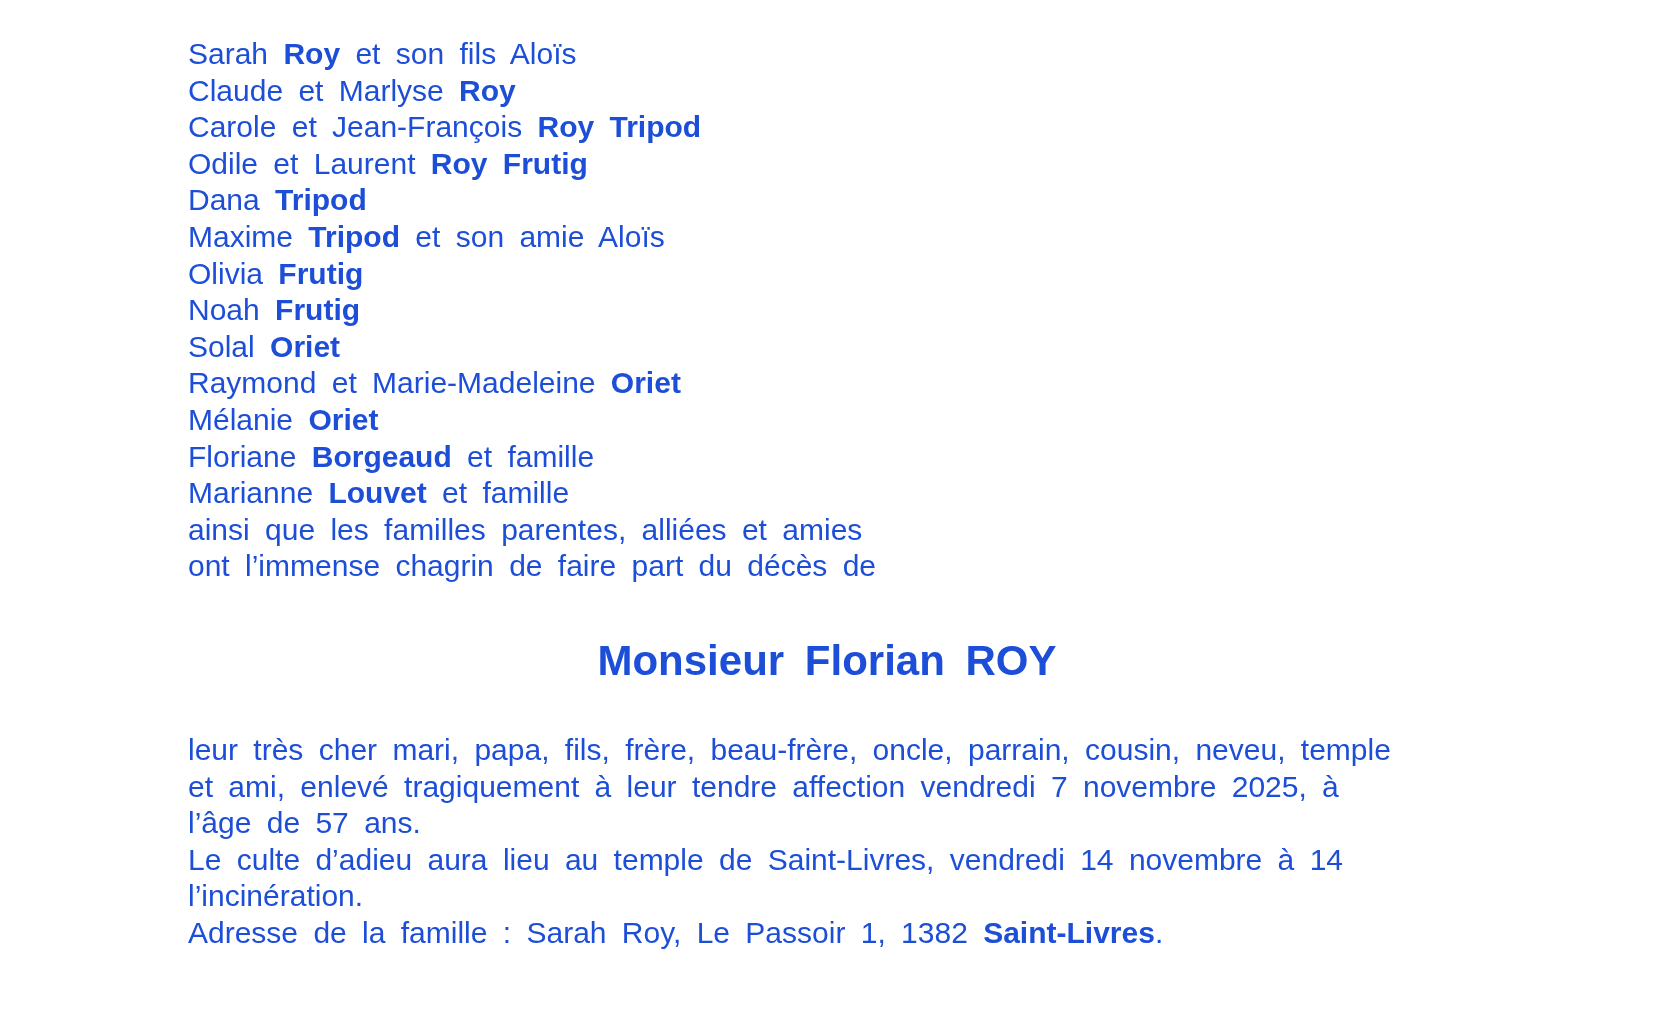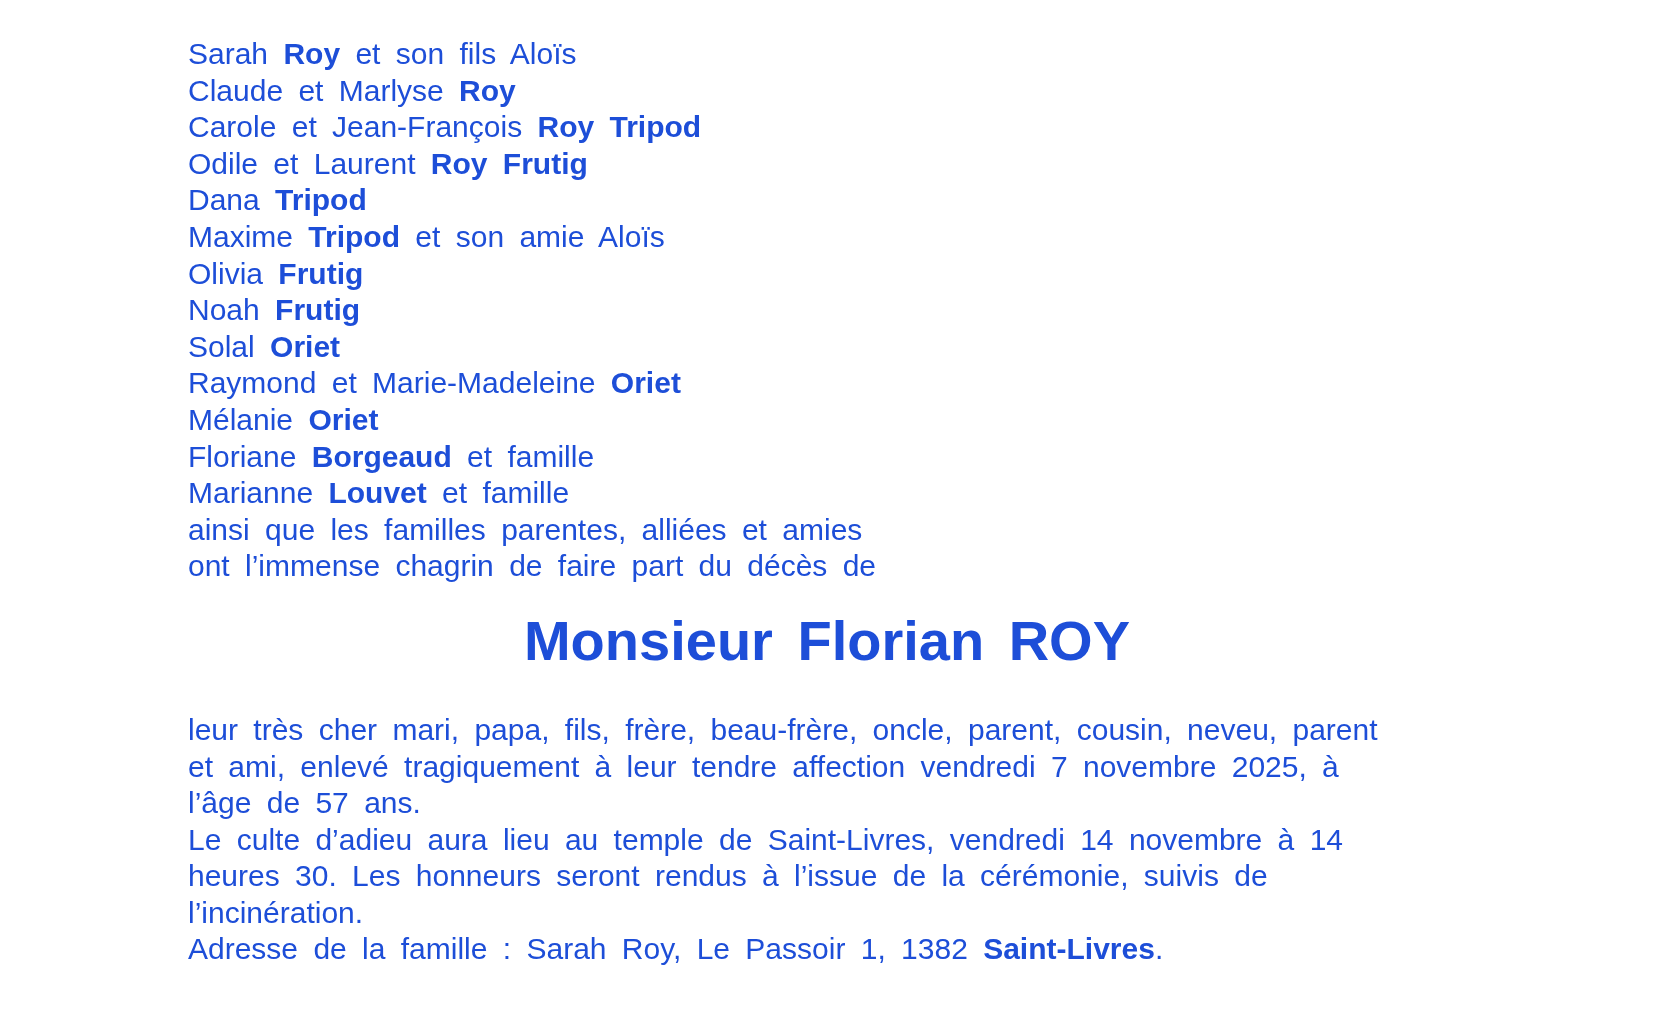--- a/index.html
+++ b/index.html
@@ -17,23 +17,23 @@
     top: 36px;
     width: 1278px;
     color: #1d4ed8;
     font-size: 30px;
     line-height: 36.6px;
     word-spacing: 7px;
   }
   .line { white-space: pre-wrap; }
   .bold { font-weight: bold; }
   .deceased-title {
-    margin-top: 29px;
+    margin-top: 49px;
     margin-bottom: 45px;
-    font-size: 56px;
+    font-size: 42px;
     line-height: 53px;
     font-weight: bold;
     text-align: center;
     word-spacing: 9px;
   }
 </style>
 </head>
 <body style="background: rgb(255, 255, 255);">
 
 <div class="doc">
@@ -51,21 +51,20 @@
       <div class="line"><span>Mélanie </span><span class="bold">Oriet</span></div>
       <div class="line"><span>Floriane </span><span class="bold">Borgeaud</span><span> et famille</span></div>
       <div class="line"><span>Marianne </span><span class="bold">Louvet</span><span> et famille</span></div>
       <div class="line"><span>ainsi que les familles parentes, alliées et amies</span></div>
       <div class="line"><span>ont l’immense chagrin de faire part du décès de</span></div>
     </div>
 
   <div class="deceased-title">Monsieur Florian ROY</div>
 
   <div>
-      <div class="line"><span>leur très cher mari, papa, fils, frère, beau-frère, oncle, parent, cousin, neveu, parent</span></div>
+      <div class="line"><span>leur très cher mari, papa, fils, frère, beau-frère, oncle, parrain, cousin, neveu, temple</span></div>
       <div class="line"><span>et ami, enlevé tragiquement à leur tendre affection vendredi 7 novembre 2025, à</span></div>
       <div class="line"><span>l’âge de 57 ans.</span></div>
       <div class="line"><span>Le culte d’adieu aura lieu au temple de Saint-Livres, vendredi 14 novembre à 14</span></div>
-      <div class="line"><span>heures 30. Les honneurs seront rendus à l’issue de la cérémonie, suivis de</span></div>
       <div class="line"><span>l’incinération.</span></div>
       <div class="line"><span>Adresse de la famille : Sarah Roy, Le Passoir 1, 1382 </span><span class="bold">Saint-Livres</span><span>.</span></div>
     </div>
 </div>
 
 </body></html>

